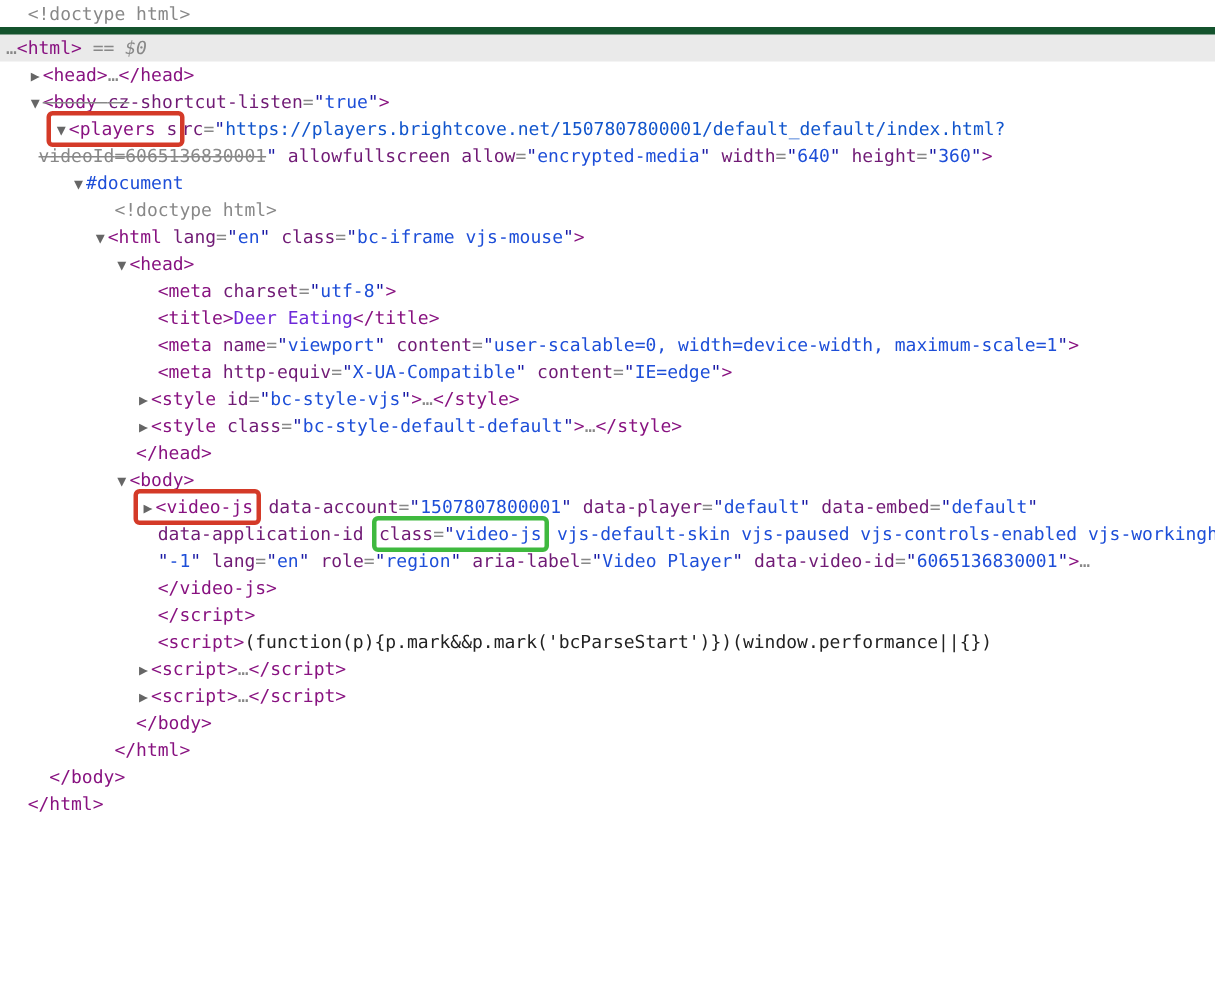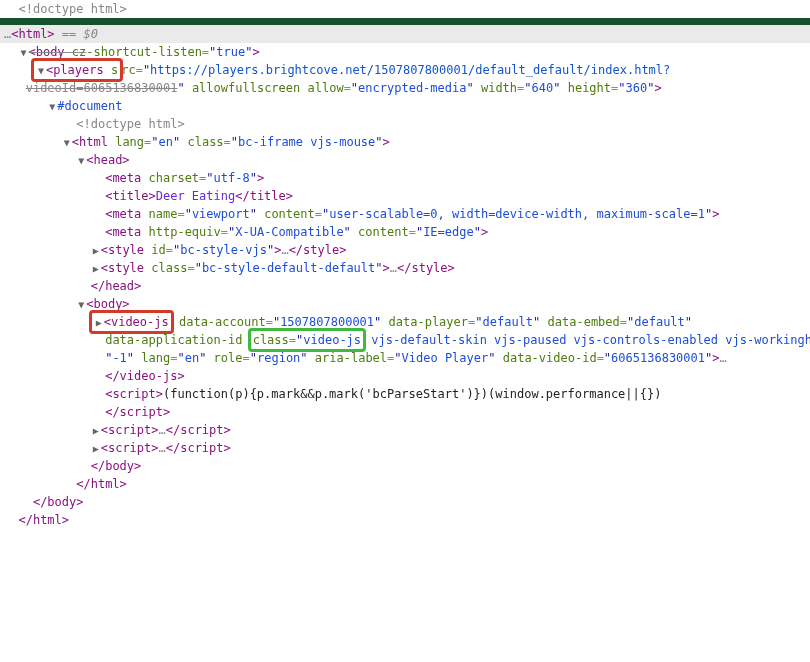--- a/index.html
+++ b/index.html
@@ -32,21 +32,21 @@
     display: inline-block;
     width: 10px;
     text-align: center;
     color: #666;
     font-size: 10px;
     user-select: none;
   }
   .arrow.down::before { content: "▼"; }
   .arrow.right::before { content: "▶"; }
   .tag { color: #881280; }
-  .attr-name { color: #4d7c0f; }
+  .attr-name { color: #701a75; }
   .attr-value { color: #1d4ed8; }
   .doctype { color: #888; }
   .comment-eq { color: #888; font-style: italic; }
   .link { color: #1155cc; }
   .text { color: #6d28d9; text-align: center; }
   .shadow-doc { color: #1d4ed8; }
   .quote { color: #1a1aa6; }
   .eq { color: #888; }
   .js-code { color: #222; }
   .box-red {
@@ -60,31 +60,32 @@
     display: inline-block;
     border: 3px solid #3fb93f;
     border-radius: 4px;
     padding: 0 2px;
     margin: -3px -2px;
   }
   .strike {
     text-decoration: line-through;
     color: #888;
   }
-  .border-top { border-top: 7px solid #14532d; }
+  .border-top { border-top: 5px solid #14532d; }
 </style>
 </head>
 <body>
 
 <div class="devtools-panel">
 
 <div class="line">  <span class="doctype">&lt;!doctype html&gt;</span></div>
 
 <div class="line highlighted-line border-top"><span class="ellipsis">…</span><span class="tag">&lt;html&gt;</span><span class="comment-eq"> == $0</span></div>
 
+<div class="line">  <span class="arrow right"></span><span class="tag">&lt;head&gt;</span><span class="ellipsis">…</span><span class="tag">&lt;/head&gt;</span></div>
 
 <div class="line">  <span class="arrow down"></span><span class="strike"><span class="tag">&lt;body </span><span class="attr-name">cz</span></span><span class="attr-name">-shortcut-listen</span><span class="eq">=</span><span class="quote">"</span><span class="attr-value">true</span><span class="quote">"</span><span class="tag">&gt;</span></div>
 
 <div class="line">    <span class="box-red"><span class="arrow down"></span><span class="tag">&lt;<span>players</span></span> <span class="attr-name">s</span></span><span class="attr-name">rc</span><span class="eq">=</span><span class="quote">"</span><a class="link">https://players.brightcove.net/1507807800001/default_default/index.html?</a></div>
 <div class="line">   <span class="strike link"><span>videoId</span>=<span>6065136830001</span></span><span class="quote">"</span> <span class="attr-name">allowfullscreen</span> <span class="attr-name">allow</span><span class="eq">=</span><span class="quote">"</span><span class="attr-value">encrypted-media</span><span class="quote">"</span> <span class="attr-name">width</span><span class="eq">=</span><span class="quote">"</span><span class="attr-value">640</span><span class="quote">"</span> <span class="attr-name">height</span><span class="eq">=</span><span class="quote">"</span><span class="attr-value">360</span><span class="quote">"</span><span class="tag">&gt;</span></div>
 
 <div class="line">      <span class="arrow down"></span><span class="shadow-doc">#document</span></div>
 
 <div class="line">          <span class="doctype">&lt;!doctype html&gt;</span></div>
 
@@ -109,22 +110,22 @@
 <div class="line">          <span class="arrow down"></span><span class="tag">&lt;body&gt;</span></div>
 
 <div class="line">            <span class="box-red"><span class="arrow right"></span><span class="tag">&lt;<span>video-js</span></span></span> <span class="attr-name">data-account</span><span class="eq">=</span><span class="quote">"</span><span class="attr-value">1507807800001</span><span class="quote">"</span> <span class="attr-name">data-player</span><span class="eq">=</span><span class="quote">"</span><span class="attr-value">default</span><span class="quote">"</span> <span class="attr-name">data-embed</span><span class="eq">=</span><span class="quote">"</span><span class="attr-value">default</span><span class="quote">"</span></div>
 
 <div class="line">              <span class="attr-name">data-application-id</span> <span class="box-green"><span class="attr-name">class</span><span class="eq">=</span><span class="quote">"</span><span class="attr-value">video-js</span></span><span class="attr-value"> vjs-default-skin vjs-paused vjs-controls-enabled vjs-workinghover vjs-v7 vjs-user-active vjs-layout-medium bc-player-default_default bc-player-default_default-index-0 vjs-mouse vjs-dock vjs-plugins-ready vjs-contextmenu vjs-contextmenu-ui vjs-player-info vjs-errors not-hover</span>  </div>
 
 <div class="line">              <span class="quote">"</span><span class="attr-value">-1</span><span class="quote">"</span> <span class="attr-name">lang</span><span class="eq">=</span><span class="quote">"</span><span class="attr-value">en</span><span class="quote">"</span> <span class="attr-name">role</span><span class="eq">=</span><span class="quote">"</span><span class="attr-value">region</span><span class="quote">"</span> <span class="attr-name">aria-label</span><span class="eq">=</span><span class="quote">"</span><span class="attr-value">Video Player</span><span class="quote">"</span> <span class="attr-name">data-video-id</span><span class="eq">=</span><span class="quote">"</span><span class="attr-value">6065136830001</span><span class="quote">"</span><span class="tag">&gt;</span><span class="ellipsis">…</span></div>
 
 <div class="line">              <span class="tag">&lt;/video-js&gt;</span></div>
 
+<div class="line">              <span class="tag"><span>&lt;/</span><span>script&gt;</span></span></div>
 <div class="line">              <span class="tag">&lt;script&gt;</span><span class="js-code">(function(p){p.mark&amp;&amp;p.mark('bcParseStart')})(window.performance||{})</span></div>
-<div class="line">              <span class="tag"><span>&lt;/</span><span>script&gt;</span></span></div>
 
 <div class="line">            <span class="arrow right"></span><span class="tag">&lt;script&gt;</span><span class="ellipsis">…</span><span class="tag"><span>&lt;/</span><span>script&gt;</span></span></div>
 <div class="line">            <span class="arrow right"></span><span class="tag">&lt;script&gt;</span><span class="ellipsis">…</span><span class="tag"><span>&lt;/</span><span>script&gt;</span></span></div>
 
 <div class="line">            <span class="tag">&lt;/body&gt;</span></div>
 
 <div class="line">          <span class="tag">&lt;/html&gt;</span></div>
 
 
 <div class="line">    <span class="tag">&lt;/body&gt;</span></div>

